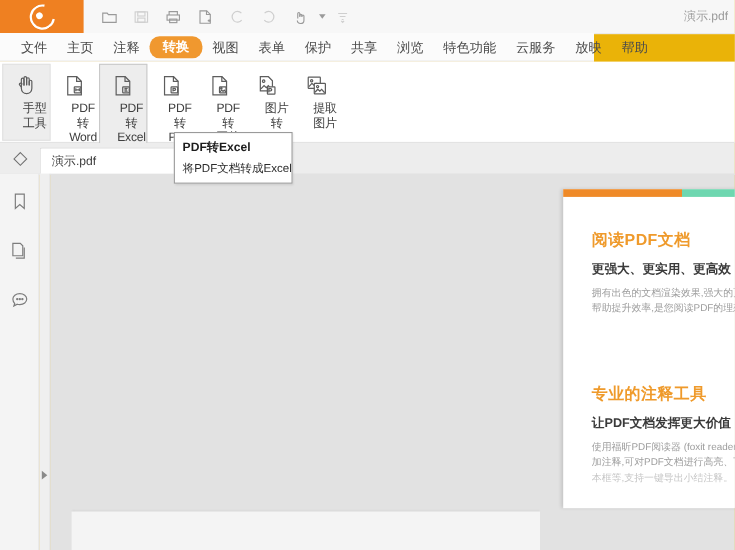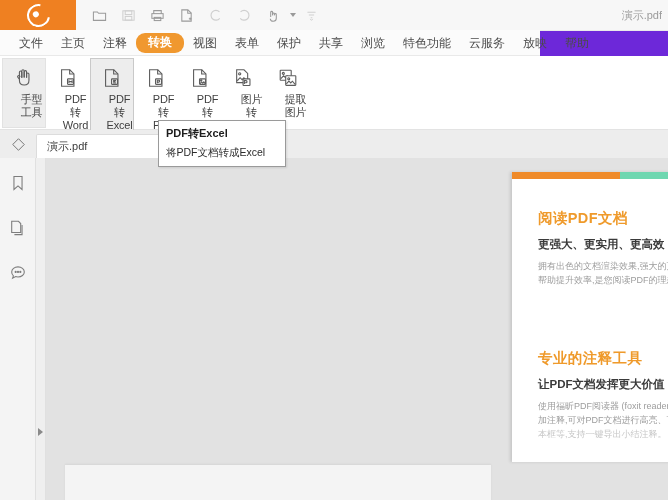--- a/index.html
+++ b/index.html
@@ -11,21 +11,21 @@
     height: 500px;
     overflow: hidden;
     font-family: "Liberation Sans", "DejaVu Sans", sans-serif;
     background: #f2f2f2;
     -webkit-font-smoothing: antialiased;
   }
   #app {
     position: relative;
     width: 668px;
     height: 500px;
-    background: #6d28d9;
+    background: #eab308;
   }
 
   
   .titlebar {
     position: absolute;
     left: 0; top: 0;
     width: 668px; height: 30px;
     background: #f7f7f7;
     border-bottom: 1px solid #eaeaea;
     display: flex;
@@ -296,21 +296,21 @@
     left: 19px; top: 307px;
     width: 426px; height: 40px;
     background: #f4f4f4;
     box-shadow: 0 -1px 2px rgba(0,0,0,0.06);
   }
 
   
   .tooltip {
     position: absolute;
     left: 158px; top: 120px;
-    width: 128px;
+    width: 108px;
     background: #ffffff;
     border: 1px solid #9a9a9a;
     padding: 5px 7px 6px 7px;
     box-sizing: border-box;
     z-index: 40;
     box-shadow: 1px 1px 2px rgba(0,0,0,0.10);
   }
   .tt-title {
     font-size: 11px;
     font-weight: bold;

